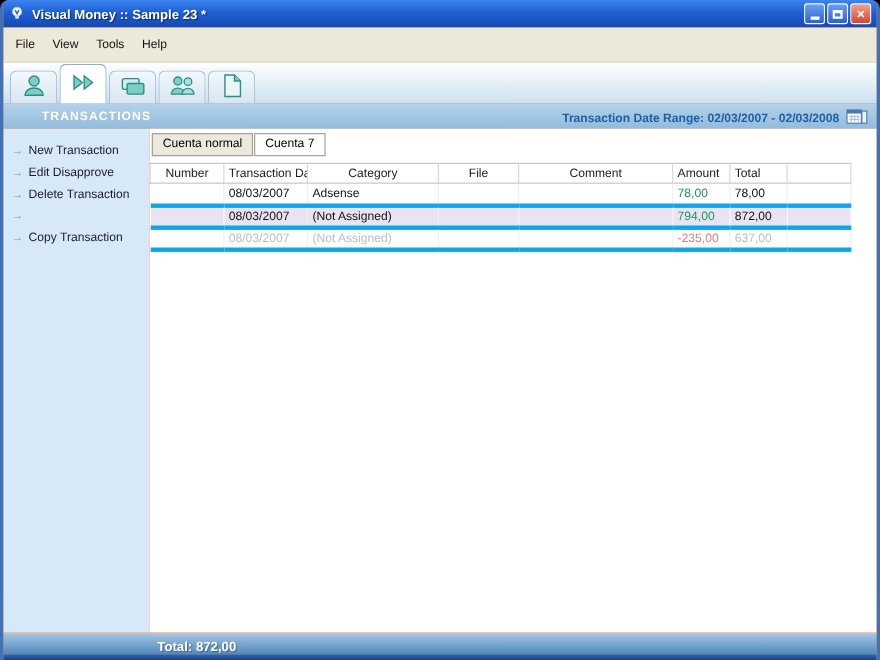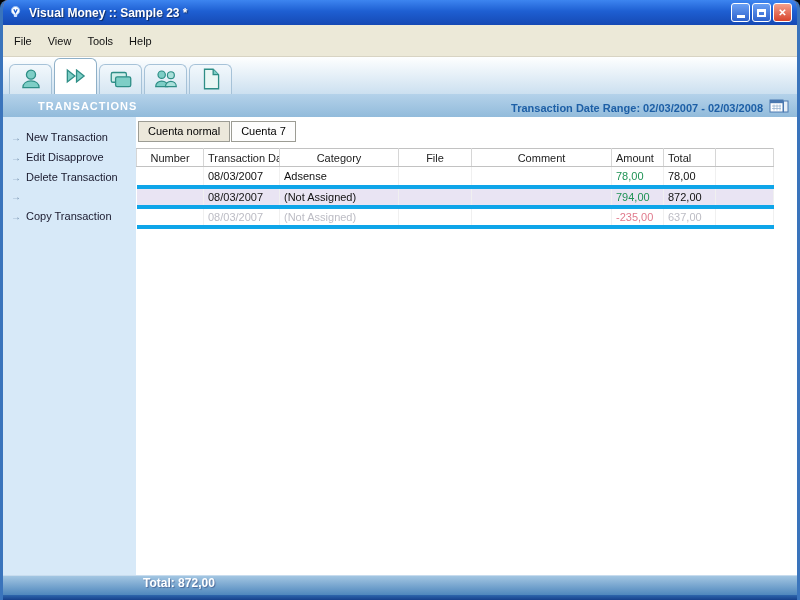--- a/index.html
+++ b/index.html
@@ -57,21 +57,21 @@
        border:1px solid #D6D6D6; border-top-color:#C2C2C2; border-bottom-color:#C2C2C2;
        overflow:hidden; white-space:nowrap; }
   td { height:20px; padding:1px 4px; border-right:1px solid #F0F0F0; border-bottom:4px solid #0ea5e9;
        overflow:hidden; white-space:nowrap; color:#111; }
   .r { text-align:left; }
   tr.selected td { background:var(--selected-row-bg,#E9E4F3); }
   .pos { color:var(--amount-positive,#1E9254); }
   .neg { color:var(--amount-negative,#E07A8C); }
   .dim { color:var(--disabled-text,#BCBCC4); }
 
-  .footer { height:20px; flex:0 0 auto; display:flex; align-items:flex-start; padding-left:140px;
+  .footer { height:20px; flex:0 0 auto; display:flex; align-items:flex-end; padding-left:140px;
             background:linear-gradient(180deg,#A3C6E2,#4F87BD); border-top:1px solid #C8DCEE; }
   .footer .total { color:var(--footer-text,#fff); font-weight:bold; font-size:12px;
                    text-shadow:1px 1px 1px rgba(0,0,60,.35); }
   .bottomedge { height:5px; flex:0 0 auto; background:linear-gradient(180deg,#2E66AC,#16408C); }
 </style>
 </head>
 <body>
 
 <div class="window">
 

